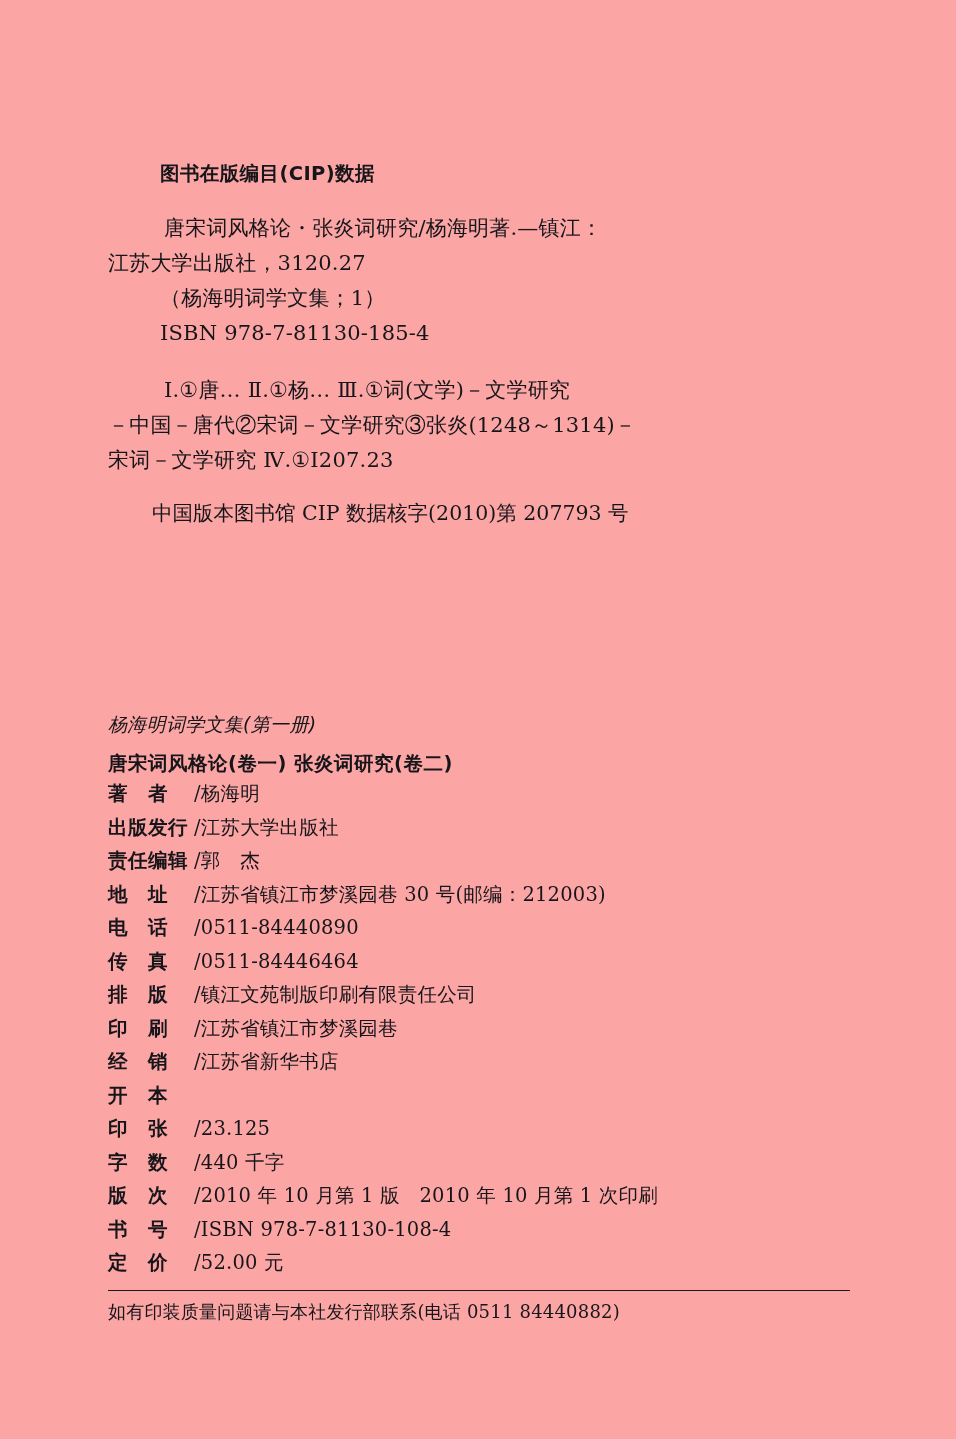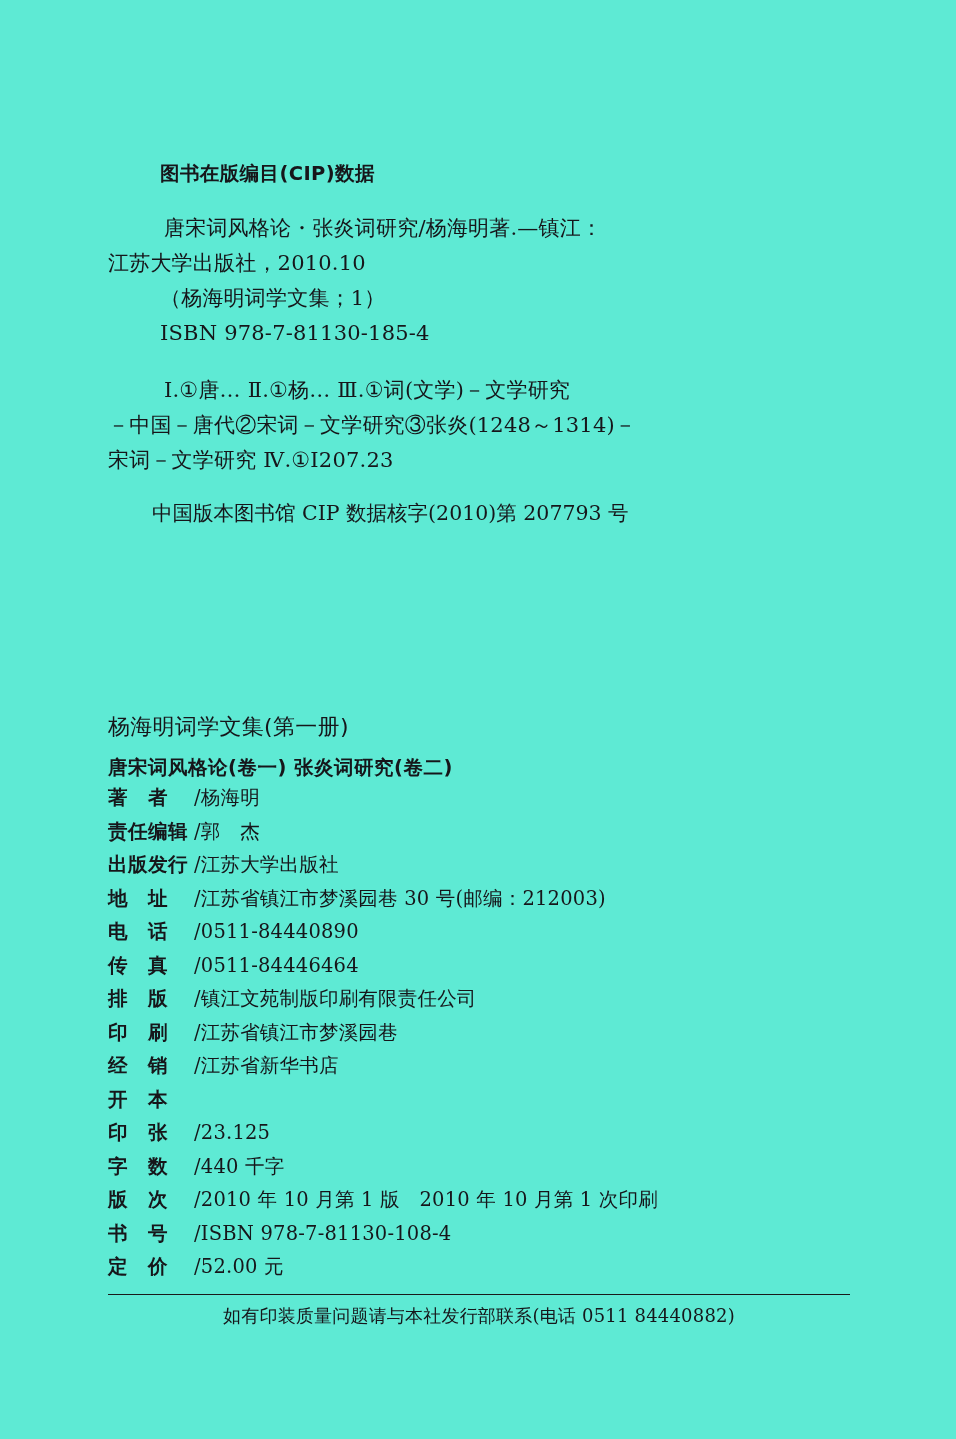--- a/index.html
+++ b/index.html
@@ -11,21 +11,21 @@
     width: 956px;
     height: 1439px;
     position: relative;
     font-family: "DejaVu Serif", "Liberation Serif", serif;
     color: #16161a;
     overflow: hidden;
   }
   .page {
     position: absolute;
     inset: 0;
-    background: #5eead4;
+    background: #fca5a5;
   }
 
   
   .cip-block {
     position: absolute;
     left: 108px;
     top: 160px;
     width: 740px;
   }
   .cip-heading {
@@ -54,23 +54,24 @@
 
   
   .colophon {
     position: absolute;
     left: 108px;
     top: 712px;
     width: 742px;
   }
   .colo-series {
     font-family: "DejaVu Sans", "Liberation Sans", sans-serif;
-    font-size: 22px;
+    font-size: 19px;
     letter-spacing: 0.3px;
     margin-bottom: 12px;
+    font-style: italic;
   }
   .colo-title {
     font-family: "DejaVu Sans", "Liberation Sans", sans-serif;
     font-weight: bold;
     font-size: 19.5px;
     letter-spacing: 0.5px;
   }
   .colo-rows {
     font-size: 19.5px;
     line-height: 33.5px;
@@ -89,36 +90,35 @@
   .colo-value { letter-spacing: 0.2px; }
   .rule {
     border: 0;
     border-top: 1.6px solid #1a1a1a;
     margin: 10px 0 9px 0;
     width: 100%;
   }
   .colo-foot {
     font-size: 18px;
     letter-spacing: 0.2px;
-    text-align: center;
   }
 </style>
 </head>
 <body>
 
 <div class="page">
 
   <section class="cip-block">
     <div class="cip-heading">图书在版编目(CIP)数据</div>
 
     <p class="cip-para">
       <span class="ind1"></span><span>唐宋词风格论・张炎词研究/杨海明著.—镇江：</span>
     </p>
     <p class="cip-para">
-      <span>江苏大学出版社，2010.10</span>
+      <span>江苏大学出版社，3120.27</span>
     </p>
     <p class="cip-para">
       <span class="ind2"></span><span>（杨海明词学文集；1）</span>
     </p>
     <p class="cip-para">
       <span class="ind2"></span><span>ISBN 978-7-81130-185-4</span>
     </p>
 
     <div class="cip-gap"></div>
 
@@ -138,28 +138,28 @@
   <section class="colophon">
     <div class="colo-series">杨海明词学文集(第一册)</div>
     <div class="colo-title">唐宋词风格论(卷一) 张炎词研究(卷二)</div>
 
     <div class="colo-rows">
       <div class="colo-row">
         <span class="colo-label">著　者</span>
         <span class="colo-value">/杨海明</span>
       </div>
       <div class="colo-row">
+        <span class="colo-label">出版发行</span>
+        <span class="colo-value">/江苏大学出版社</span>
+      </div>
+      <div class="colo-row">
         <span class="colo-label">责任编辑</span>
         <span class="colo-value">/郭　杰</span>
       </div>
       <div class="colo-row">
-        <span class="colo-label">出版发行</span>
-        <span class="colo-value">/江苏大学出版社</span>
-      </div>
-      <div class="colo-row">
         <span class="colo-label">地　址</span>
         <span class="colo-value">/江苏省镇江市梦溪园巷 30 号(邮编：212003)</span>
       </div>
       <div class="colo-row">
         <span class="colo-label">电　话</span>
         <span class="colo-value">/0511-84440890</span>
       </div>
       <div class="colo-row">
         <span class="colo-label">传　真</span>
         <span class="colo-value">/0511-84446464</span>

